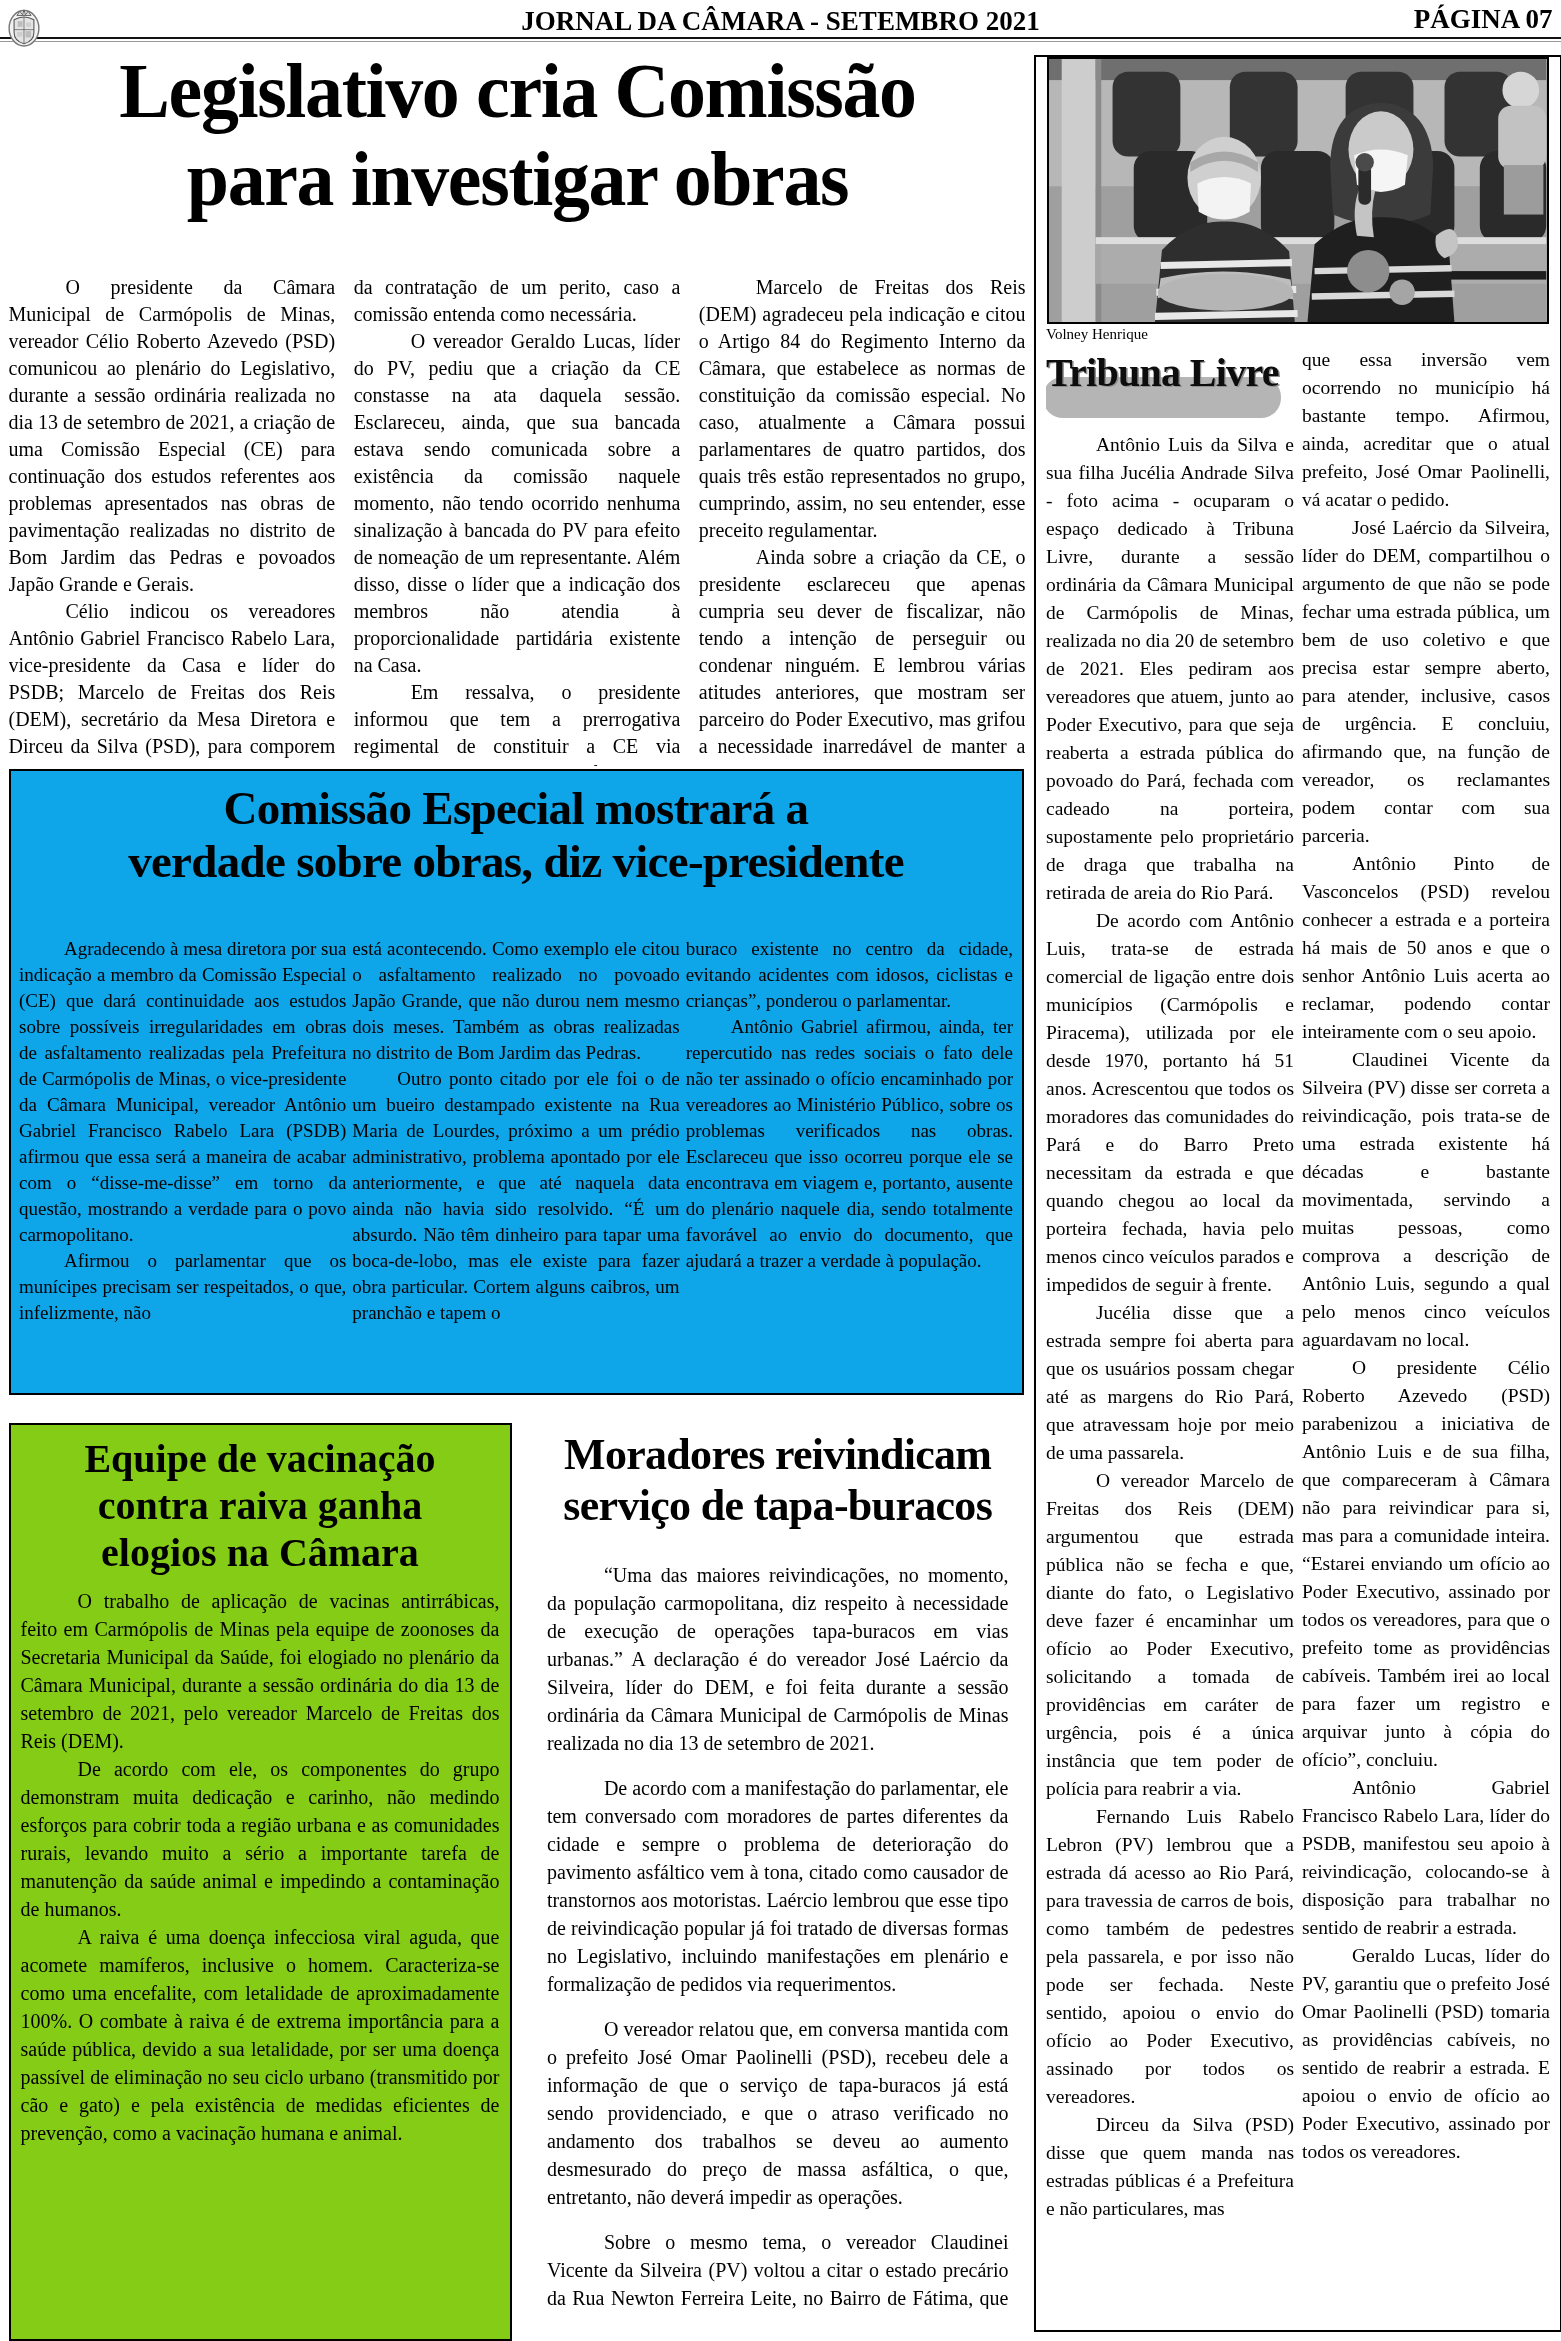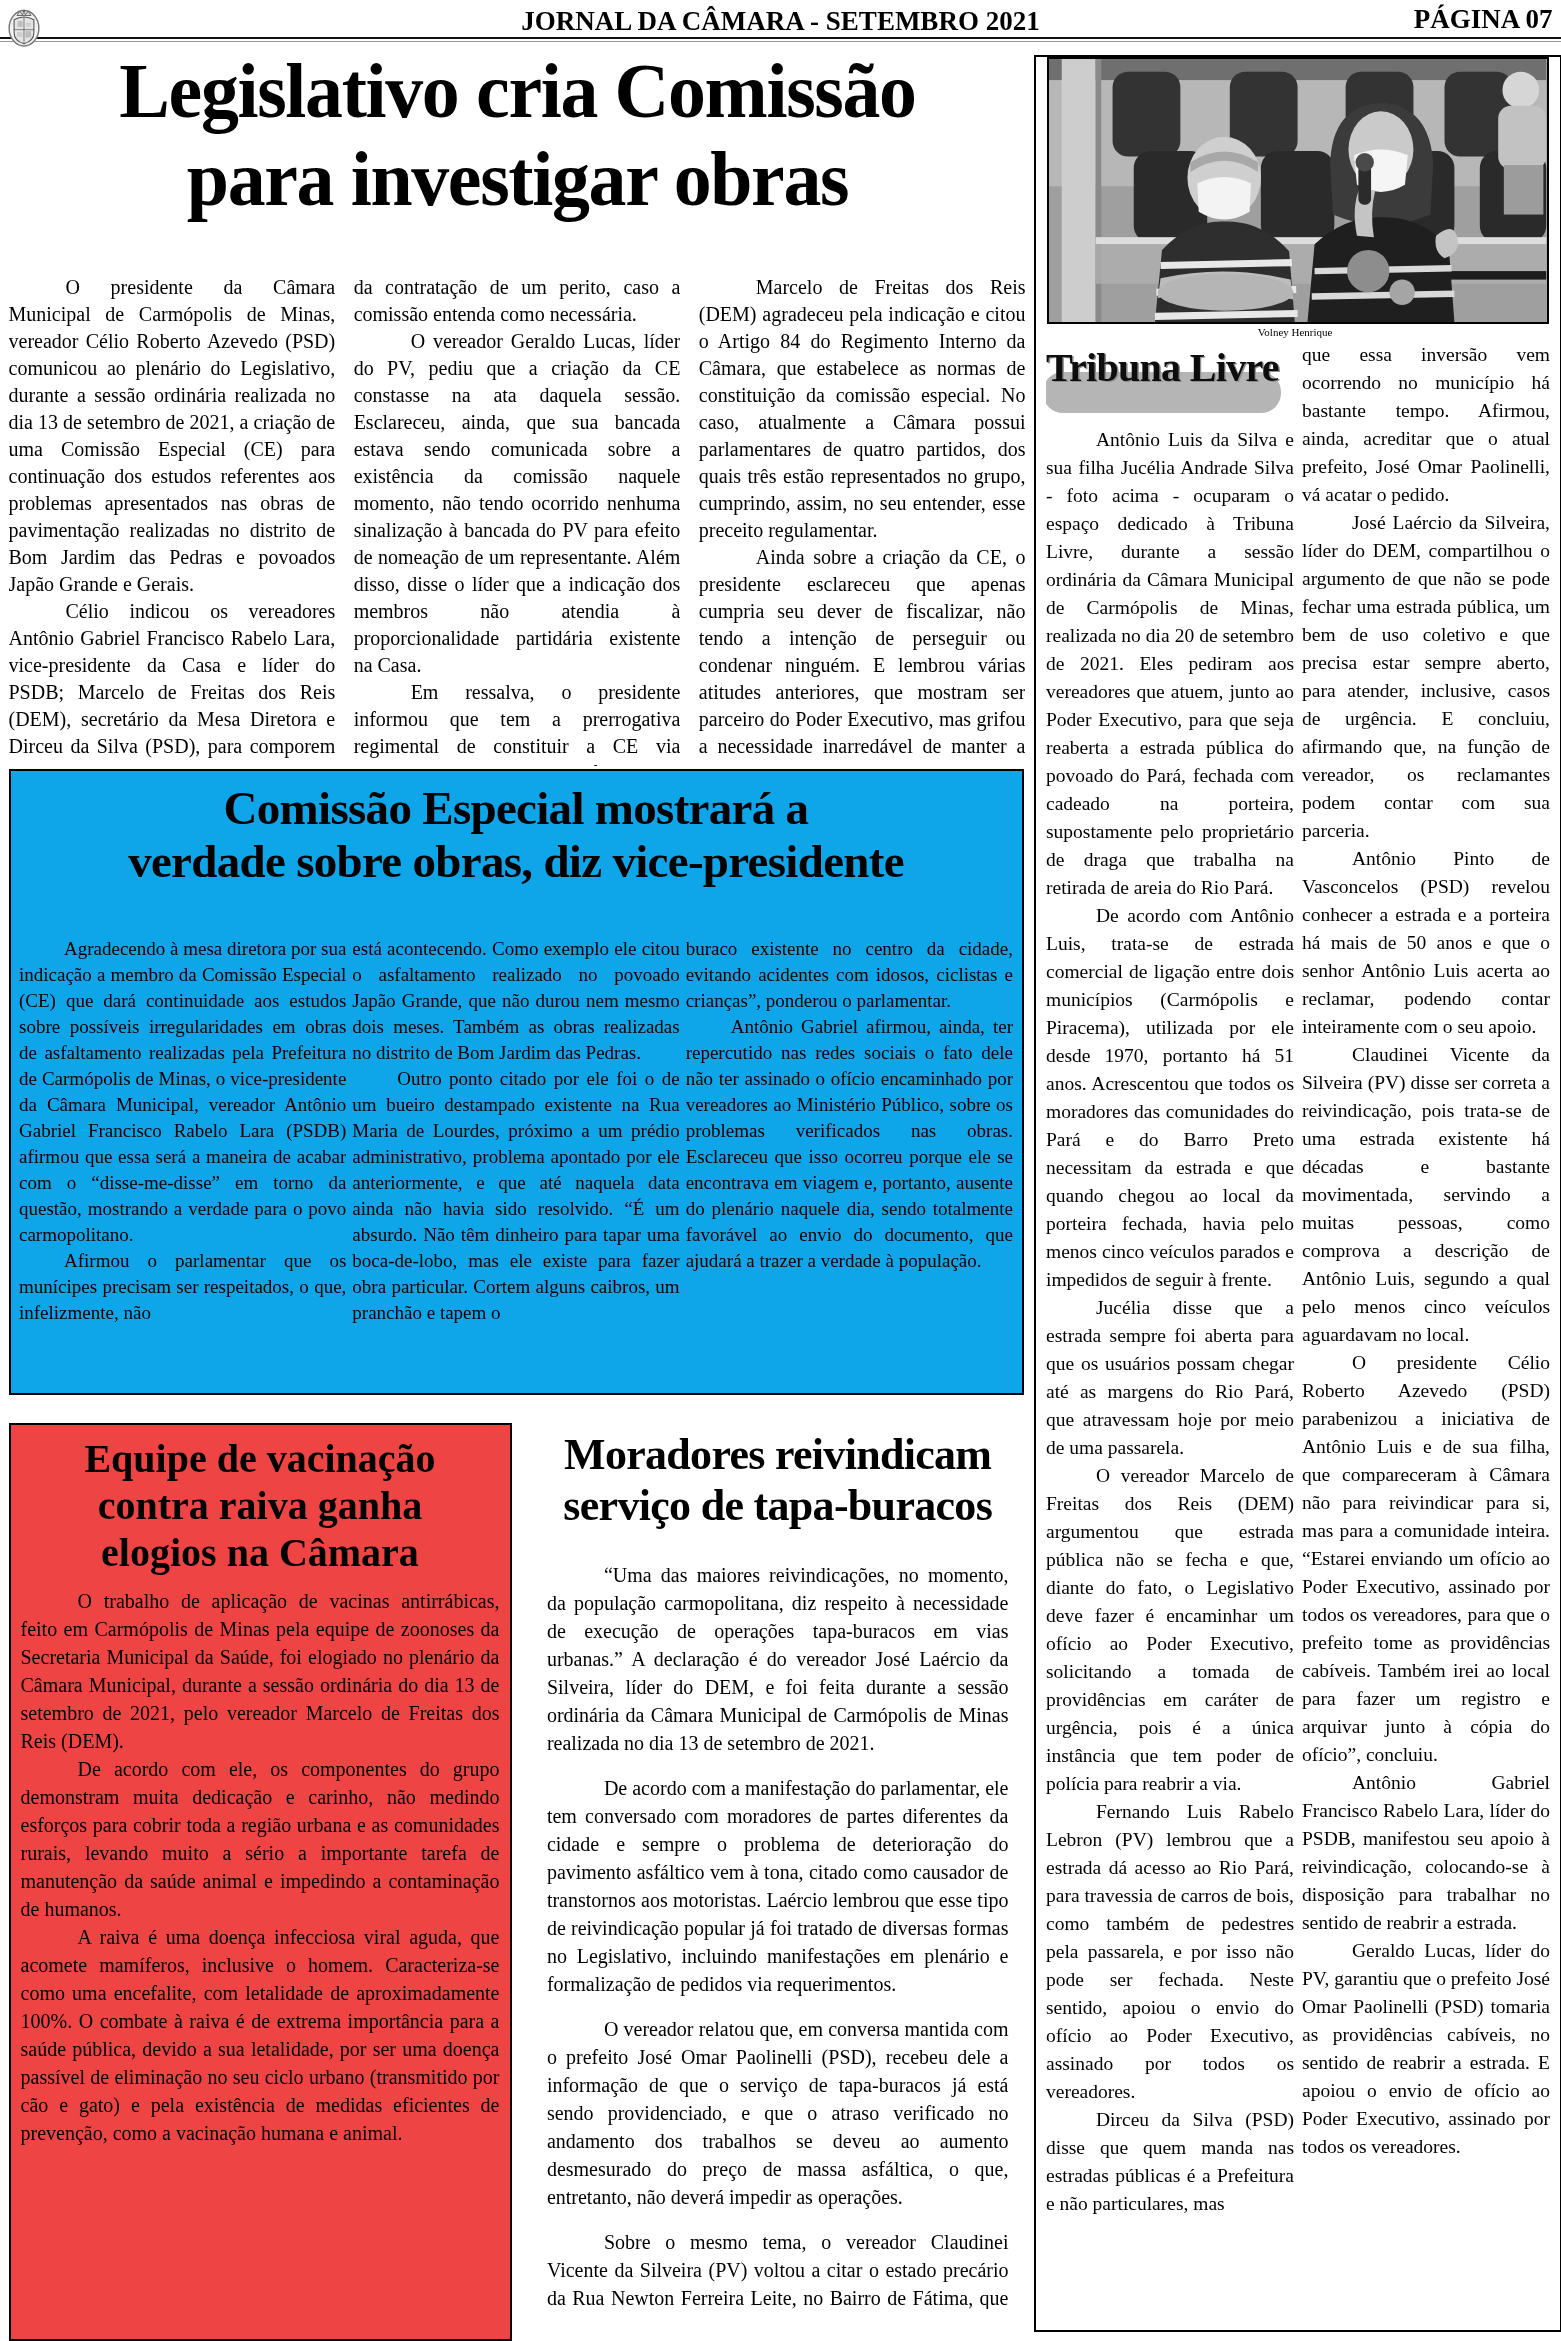--- a/index.html
+++ b/index.html
@@ -43,41 +43,41 @@
     border:2.8px solid #000;background:#0ea5e9;padding:4.2px 8.5px 11.3px 8.5px;overflow:hidden;
   }
   .a2-headline{font-size:47px;line-height:1.13;margin:7px 0 18.4px 0;letter-spacing:-0.7px;}
   .a2-cols{gap:6px;height:453px;overflow:hidden;}
   .a2-cols .ncol{flex:1;font-size:19px;line-height:26px;}
   .a2-cols .ncol p{text-indent:45px;}
   .a2-cols .ncol.cont p:first-child{text-indent:0;}
   
   .bottom-row{position:absolute;top:1382px;left:0;width:100%;height:918px;display:flex;gap:18.4px;}
   .vac-box{
-    width:479px;border:2.8px solid #000;background:#ef4444;
+    width:479px;border:2.8px solid #000;background:#84cc16;
     padding:5.7px 10px;overflow:hidden;
   }
   .vac-headline{font-size:40px;line-height:1.17;margin:5.7px 0 10px 0;}
   .vac-body{text-align:justify;font-size:20px;line-height:28px;overflow:hidden;height:835px;}
   .vac-body p{margin:0;text-indent:57px;}
   .tapa-col{flex:1;padding-top:2.8px;overflow:hidden;}
   .tapa-headline{font-size:44px;line-height:1.15;letter-spacing:-0.7px;margin:4.2px 0 12.7px 0;}
   .tapa-body{text-align:justify;font-size:20px;line-height:28px;overflow:hidden;height:765px;}
   .tapa-body p{margin:17px;text-indent:57px;}
   
   .sidebar{
     position:absolute;left:1034px;top:55px;width:504px;height:2273px;
     border:2.8px solid #000;background:#fff;padding:0 10px;overflow:hidden;
   }
   .sb-headline{font-size:34px;line-height:1.2;margin:8.5px 0 7px 0;}
   .photo-frame{
     border:2.1px solid #000;height:263px;margin:0 1.4px;overflow:hidden;background:#a8a8a8;
   }
   .photo-frame svg{display:block;width:100%;height:100%;}
-  .photo-caption{text-align:center;font-size:11px;margin:2.1px 5.7px 2.8px 0;}
+  .photo-caption{text-align:left;font-size:15px;margin:2.1px 5.7px 2.8px 0;}
   .tribuna{display:flex;gap:8px;height:1897px;overflow:hidden;margin-top:2.8px;}
   .trib-col{flex:1;text-align:justify;font-size:19.5px;line-height:28px;overflow:hidden;}
   .trib-col p{margin:0;text-indent:50px;}
   .trib-col.cont p:first-child{text-indent:0;}
   .masthead-wrap{position:relative;height:74px;margin:7px 0 4.2px 0;}
   .masthead-banner{
     position:absolute;left:-2.8px;top:24px;width:238px;height:41px;
     background:#b5b5b5;border-radius:20px;
   }
   .masthead-text{

